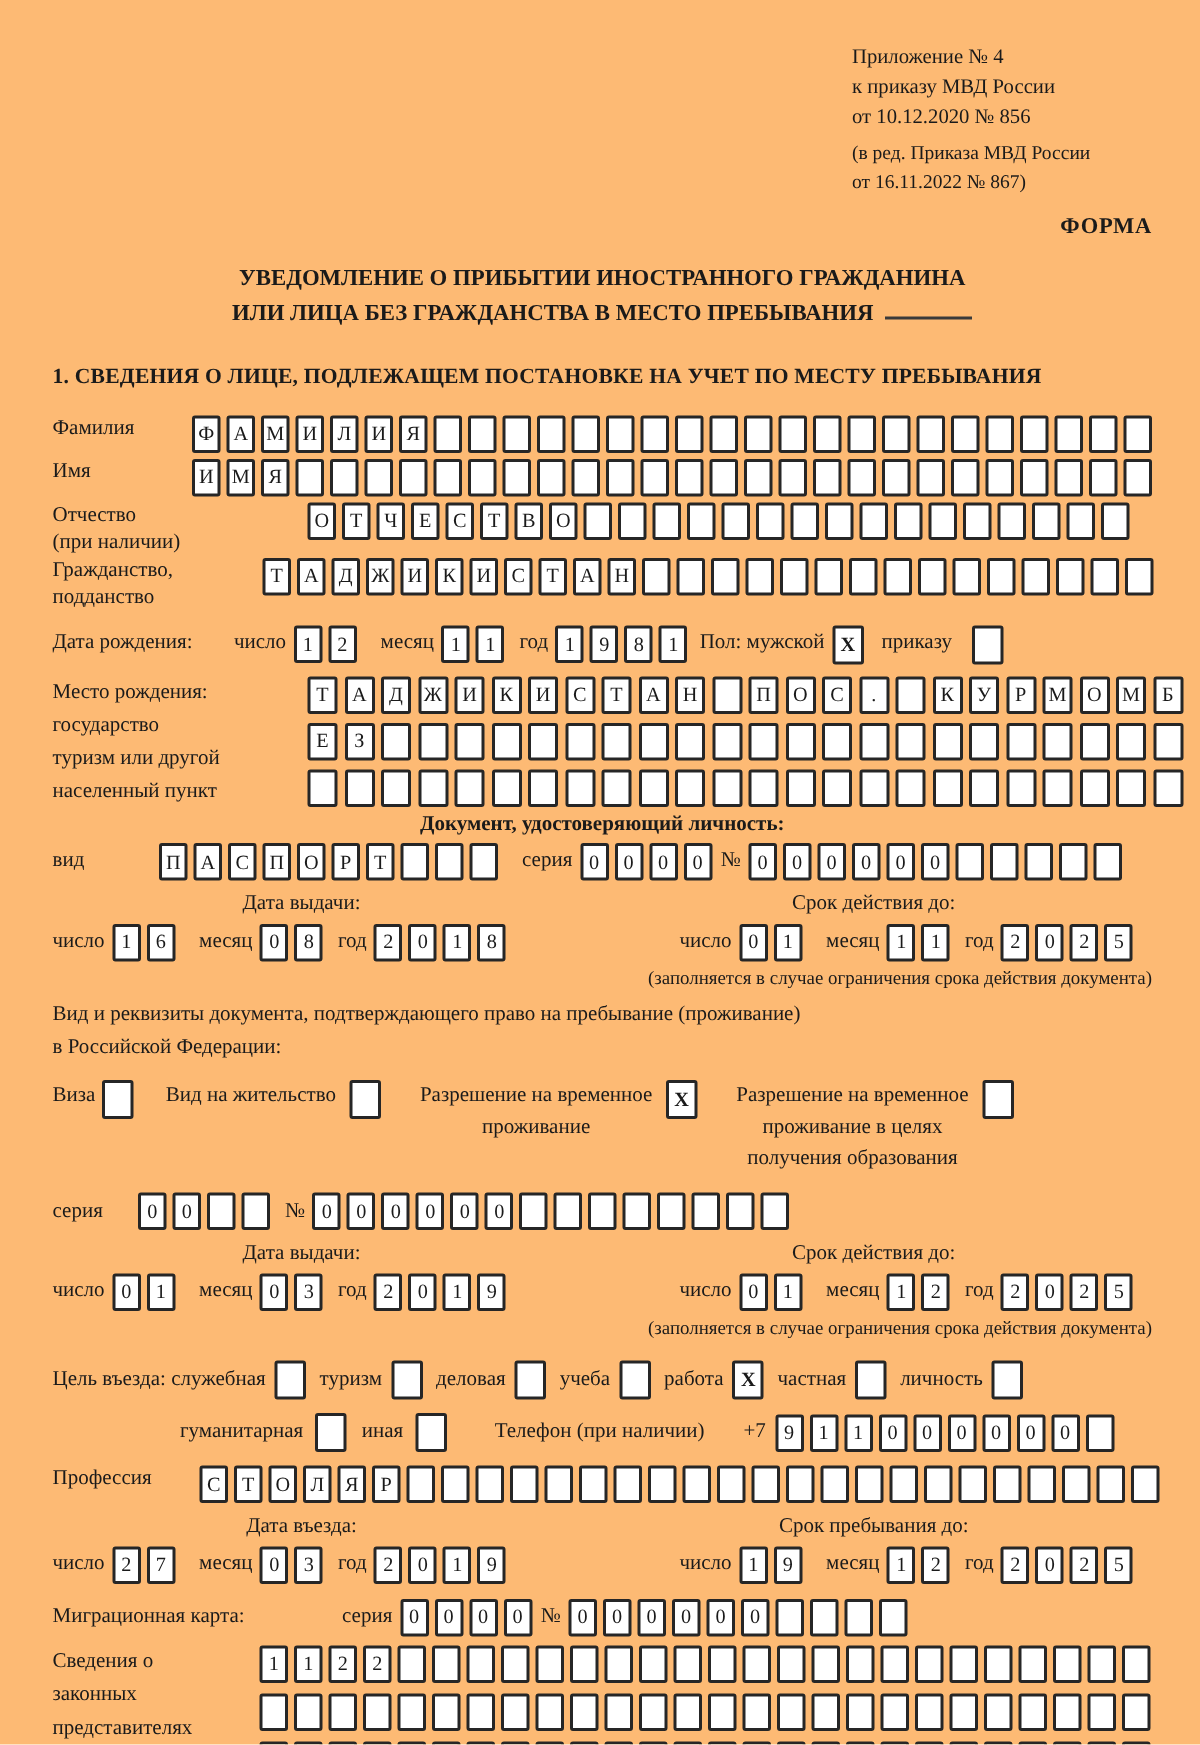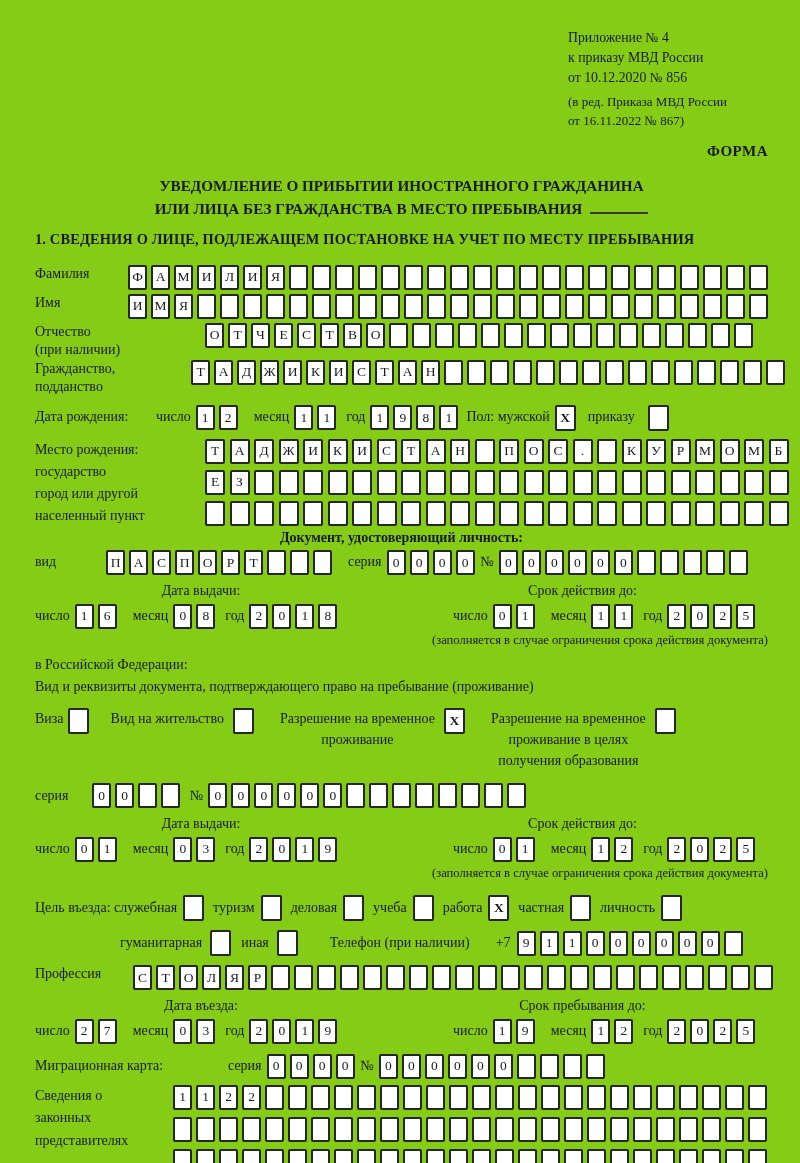--- a/index.html
+++ b/index.html
@@ -1,33 +1,33 @@
 <!DOCTYPE html>
 <html lang="ru"><head>
 <meta charset="utf-8">
 <style>
   html,body{margin:0;padding:0;background:#fff;}
   .page{
     width:800px;height:1163px;box-sizing:border-box;
     padding:28px 32px 10px 35px;
-    background:#84cc16;color:#1a1a1a;
+    background:#fdba74;color:#1a1a1a;
     font-family:"Liberation Serif","DejaVu Serif",serif;
     font-size:14px;line-height:1.32;
     overflow:hidden;position:relative;
   }
   
   .hdr{margin-left:auto;width:200px;}
   .hdr div{line-height:20px;font-size:13.8px;}
   .hdr .small{font-size:13px;line-height:19px;}
   .hdr .gap{height:4px;}
   .forma{text-align:right;font-weight:bold;font-size:15px;margin-top:12px;letter-spacing:.5px;}
   
   .title{text-align:center;font-weight:bold;font-size:15.2px;line-height:23px;margin-top:12px;}
   .title .uline{display:inline-block;width:58px;border-bottom:2px solid #3a3a3a;height:12px;margin-left:8px;}
-  .sect{font-weight:bold;font-size:14.4px;margin-top:10px;letter-spacing:.15px;}
+  .sect{font-weight:bold;font-size:14.4px;margin-top:22px;letter-spacing:.15px;}
   
   .bx{
     display:inline-flex;box-sizing:border-box;flex:none;
     width:19px;height:25px;border:2px solid #262626;border-radius:2px;
     margin-right:4px;align-items:center;justify-content:center;
     font-size:13.5px;font-weight:normal;background:#fff;
   }
   .boxes{display:inline-flex;flex-wrap:nowrap;align-items:center;}
   .cb .bx{width:21px;height:26px;margin-right:0;font-weight:bold;}
   .wideb .bx{width:20px;margin-right:4.5px;}
@@ -177,21 +177,21 @@
         <span class="bx"></span>
         <span class="bx"></span>
         <span class="bx"></span>
         <span class="bx"></span>
         <span class="bx"></span>
         <span class="bx"></span>
         <span class="bx"></span>
       </span>
   </div>
 
-  <div class="row" style="margin-top:0px;gap:16px;">
+  <div class="row" style="margin-top:0px;">
     <span class="lab w140">
       <span>Гражданство,</span><br>
       <span>подданство</span>
     </span>
     <span class="boxes">
         <span class="bx">Т</span>
         <span class="bx">А</span>
         <span class="bx">Д</span>
         <span class="bx">Ж</span>
         <span class="bx">И</span>
@@ -245,21 +245,21 @@
     <span class="t" style="margin-left:12px;">приказу</span>
     <span class="boxes cb" style="margin-left:8px;">
         <span class="bx"></span>
       </span>
   </div>
 
   <div class="row mt8">
     <span class="lab w170" style="line-height:22px;">
       <span>Место рождения:</span><br>
       <span>государство</span><br>
-      <span>город или другой</span><br>
+      <span>туризм или другой</span><br>
       <span>населенный пункт</span>
     </span>
     <span class="stack3">
       <span class="boxes wideb">
           <span class="bx">Т</span>
           <span class="bx">А</span>
           <span class="bx">Д</span>
           <span class="bx">Ж</span>
           <span class="bx">И</span>
           <span class="bx">К</span>
@@ -418,22 +418,22 @@
             <span class="bx">0</span>
             <span class="bx">2</span>
             <span class="bx">5</span>
           </span>
       </div>
       <div class="dnote">(заполняется в случае ограничения срока действия документа)</div>
     </div>
   </div>
 
   <div style="margin-top:6px;line-height:22px;">
+    <div>Вид и реквизиты документа, подтверждающего право на пребывание (проживание)</div>
     <div>в Российской Федерации:</div>
-    <div>Вид и реквизиты документа, подтверждающего право на пребывание (проживание)</div>
   </div>
 
   <div class="permit-row">
     <div class="pgroup">
       <span class="txt">Виза</span>
       <span class="boxes cb" style="margin-left:4px;">
           <span class="bx"></span>
         </span>
     </div>
     <div class="pgroup" style="margin-left:22px;">

